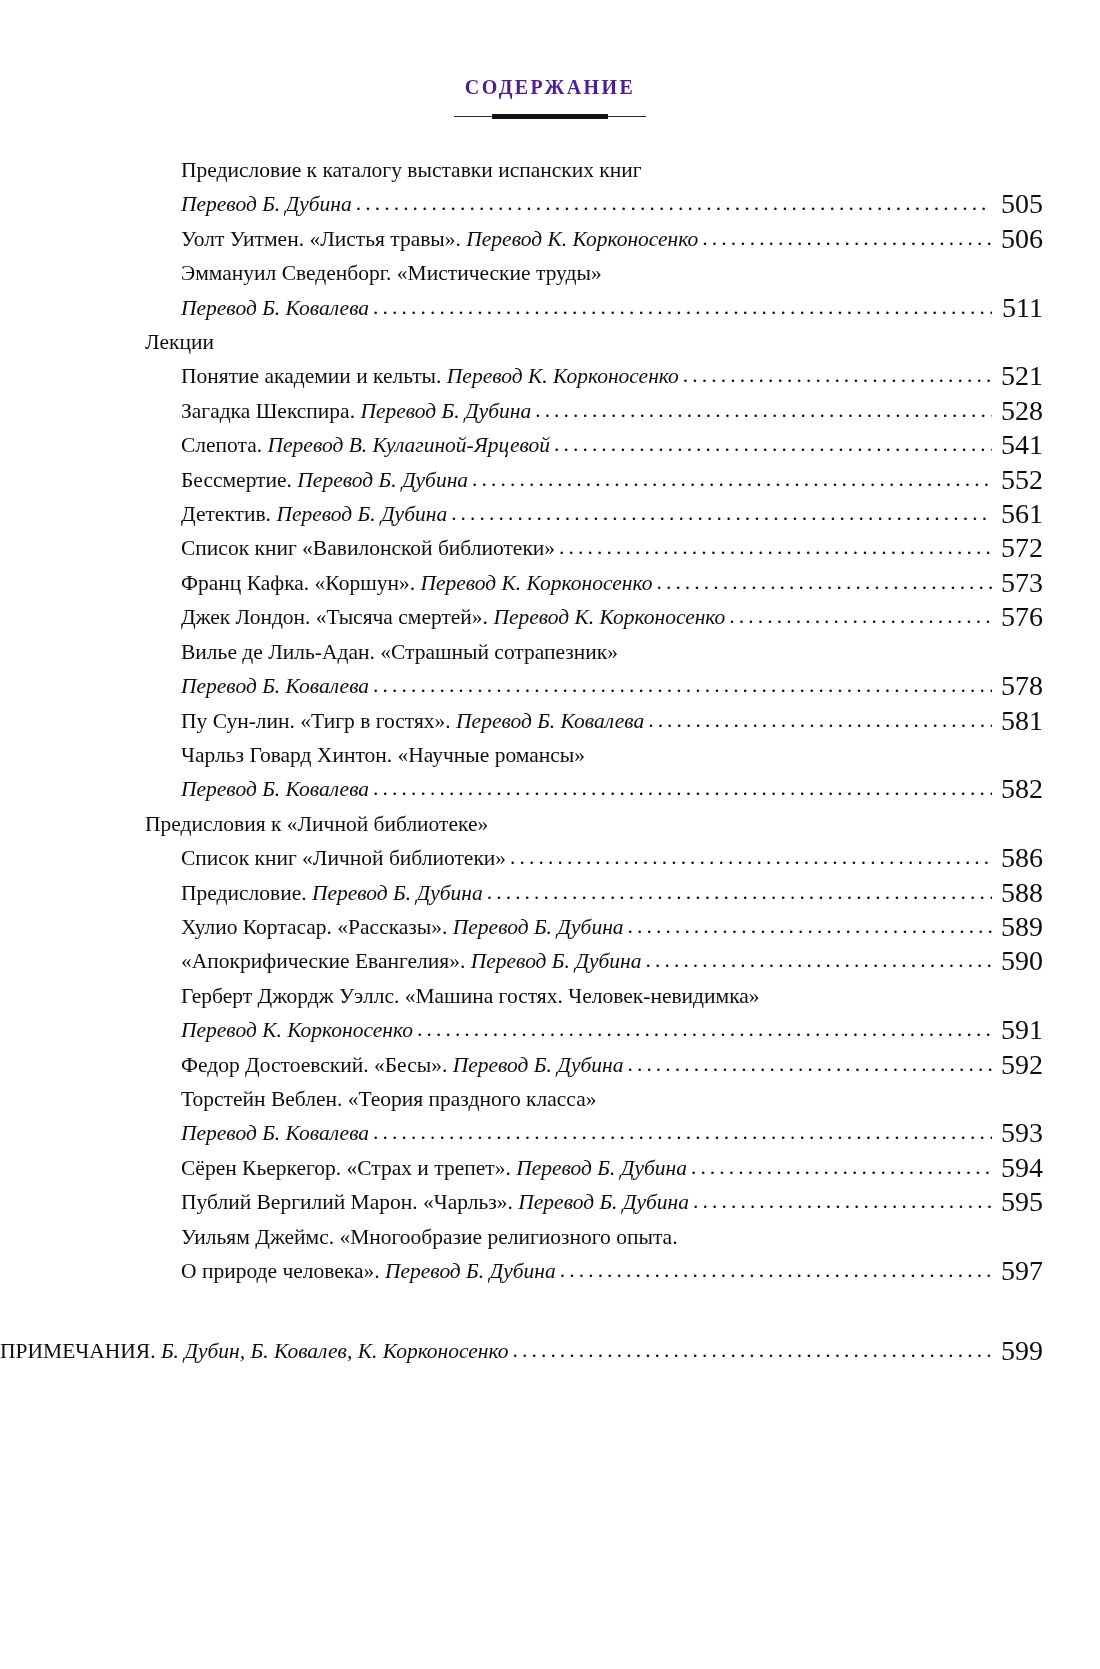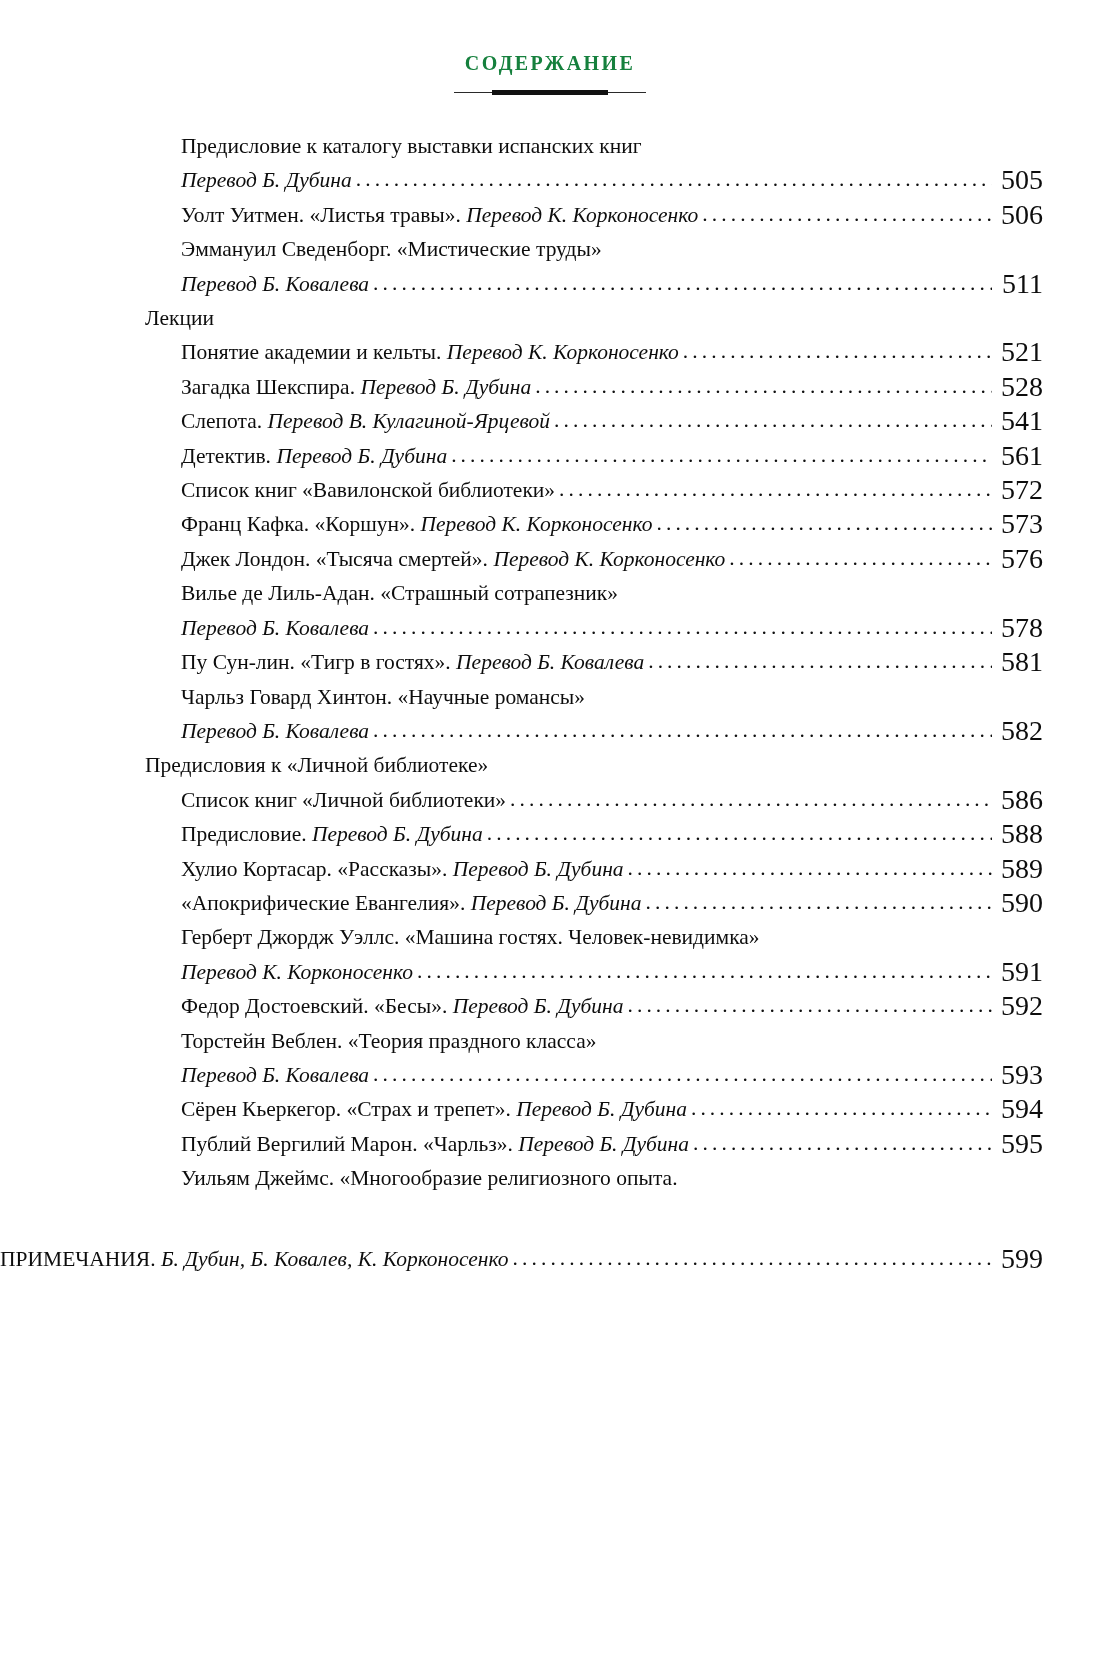--- a/index.html
+++ b/index.html
@@ -23,22 +23,22 @@
     padding: 0;
     position: relative;
   }
 
   
   .toc-heading {
     text-align: center;
     font-size: 20px;
     letter-spacing: 2.4px;
     font-weight: 700;
-    padding-top: 52px;
-    color: #15803d;
+    padding-top: 76px;
+    color: #4c1d95;
     font-family: "Liberation Serif", "DejaVu Serif", serif;
   }
 
   .heading-rule {
     width: 192px;
     margin: 14px auto 0 auto;
     position: relative;
     height: 8px;
   }
   .heading-rule .thin {
@@ -169,20 +169,27 @@
       </div>
       <div class="entry lvl-1">
         <div class="row">
           <span class="txt"><span>Слепота. </span><span class="it">Перевод В. Кулагиной-Ярцевой</span></span>
           <span class="leader"></span>
           <span class="pg">541</span>
         </div>
       </div>
       <div class="entry lvl-1">
         <div class="row">
+          <span class="txt"><span>Бессмертие. </span><span class="it">Перевод Б. Дубина</span></span>
+          <span class="leader"></span>
+          <span class="pg">552</span>
+        </div>
+      </div>
+      <div class="entry lvl-1">
+        <div class="row">
           <span class="txt"><span>Детектив. </span><span class="it">Перевод Б. Дубина</span></span>
           <span class="leader"></span>
           <span class="pg">561</span>
         </div>
       </div>
       <div class="entry lvl-1">
         <div class="row">
           <span class="txt"><span>Список книг «Вавилонской библиотеки»</span></span>
           <span class="leader"></span>
           <span class="pg">572</span>
@@ -288,20 +295,25 @@
       </div>
       <div class="entry lvl-1">
         <div class="row">
           <span class="txt"><span>Публий Вергилий Марон. «Чарльз». </span><span class="it">Перевод Б. Дубина</span></span>
           <span class="leader"></span>
           <span class="pg">595</span>
         </div>
       </div>
       <div class="entry lvl-1">
         <div class="plain">Уильям Джеймс. «Многообразие религиозного опыта.</div>
+        <div class="row">
+          <span class="txt"><span>О природе человека». </span><span class="it">Перевод Б. Дубина</span></span>
+          <span class="leader"></span>
+          <span class="pg">597</span>
+        </div>
       </div>
     </div>
 
   <div class="toc-body notes">
     <div class="entry lvl-0">
       <div class="row">
         <span class="txt"><span>ПРИМЕЧАНИЯ. </span><span class="it">Б. Дубин, Б. Ковалев, К. Корконосенко</span></span>
         <span class="leader"></span>
         <span class="pg">599</span>
       </div>

